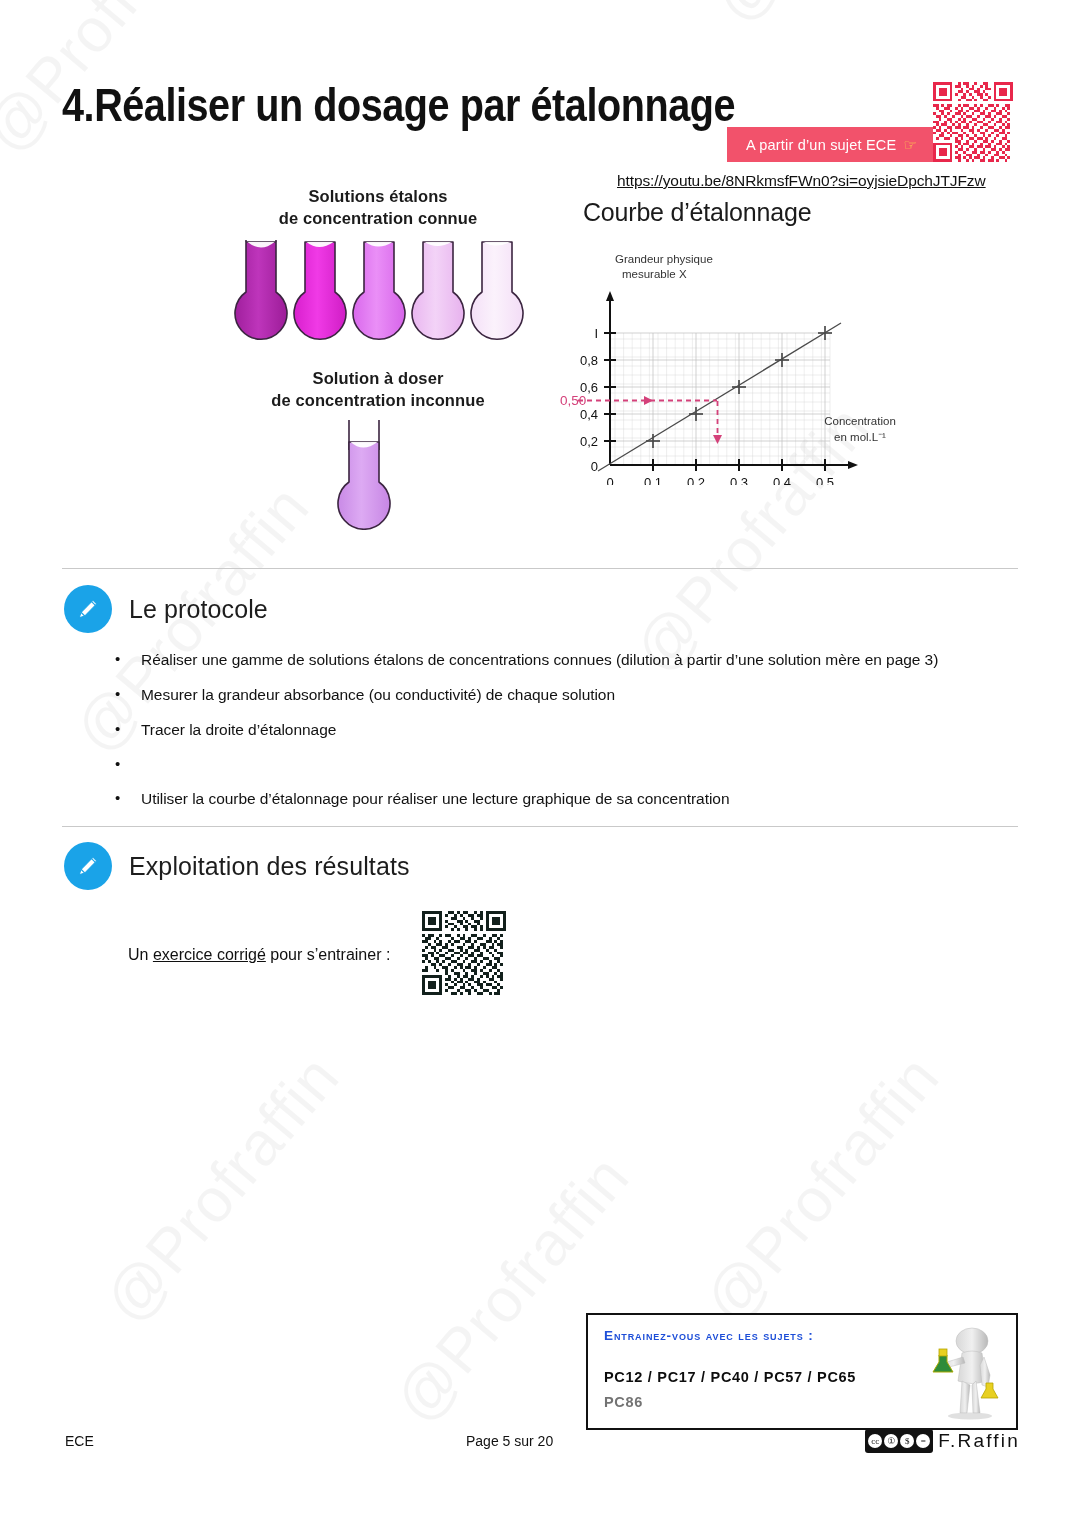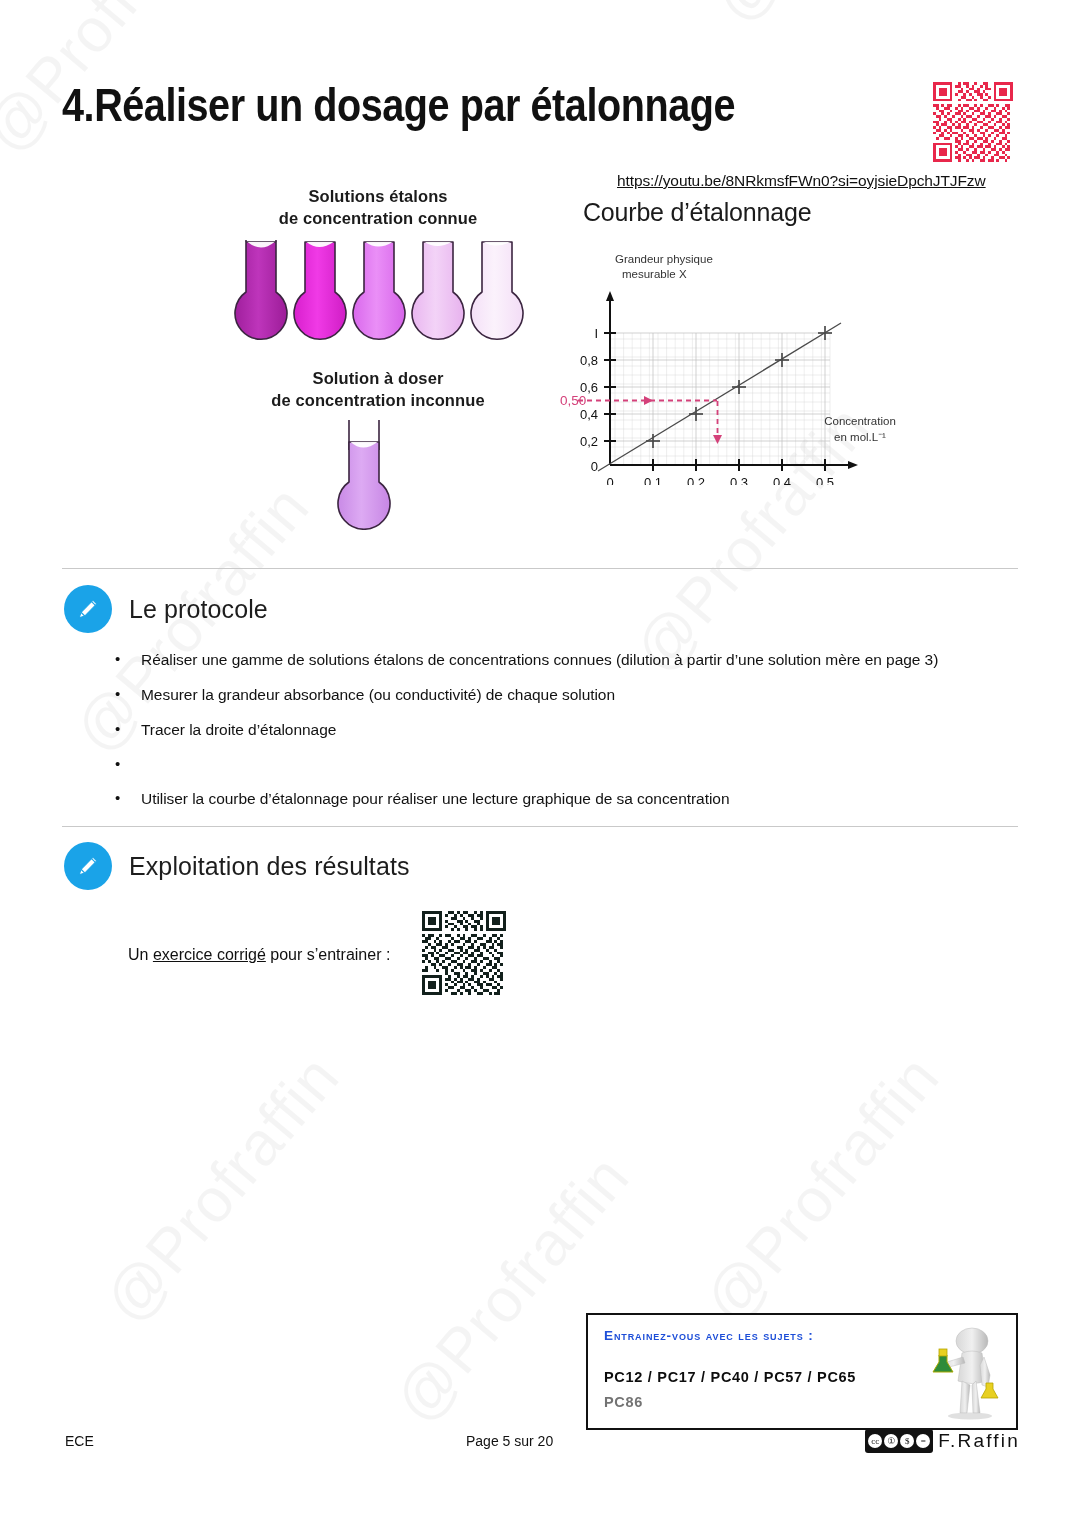--- a/index.html
+++ b/index.html
@@ -248,20 +248,24 @@
   <div class="wm" style="left:60px;   top:720px;">@Profraffin</div>
   <div class="wm" style="left:90px;   top:1290px;">@Profraffin</div>
   <div class="wm" style="left:690px;  top:1290px;">@Profraffin</div>
   <div class="wm" style="left:380px;  top:1390px;">@Profraffin</div>
 </div>
 
 <div class="page">
 
   <div class="title">4.Réaliser un dosage par étalonnage</div>
 
+  <div class="ece-badge">
+    <span>A partir d’un sujet ECE</span>
+    <span class="hand">☞</span>
+  </div>
 
   <svg class="qr-top" viewBox="0 0 29 29" shape-rendering="crispEdges">
     <rect width="29" height="29" fill="#ffffff"></rect>
     <g fill="#e8274b">
       <path d="M0 0h7v7H0z M1 1v5h5V1z M2 2h3v3H2z"></path>
       <path d="M22 0h7v7h-7z M23 1v5h5V1z M24 2h3v3h-3z"></path>
       <path d="M0 22h7v7H0z M1 23v5h5v-5z M2 24h3v3H2z"></path>
       <rect x="9" y="0" width="1" height="1"></rect>
         <rect x="11" y="0" width="2" height="1"></rect>
         <rect x="15" y="0" width="1" height="1"></rect>

